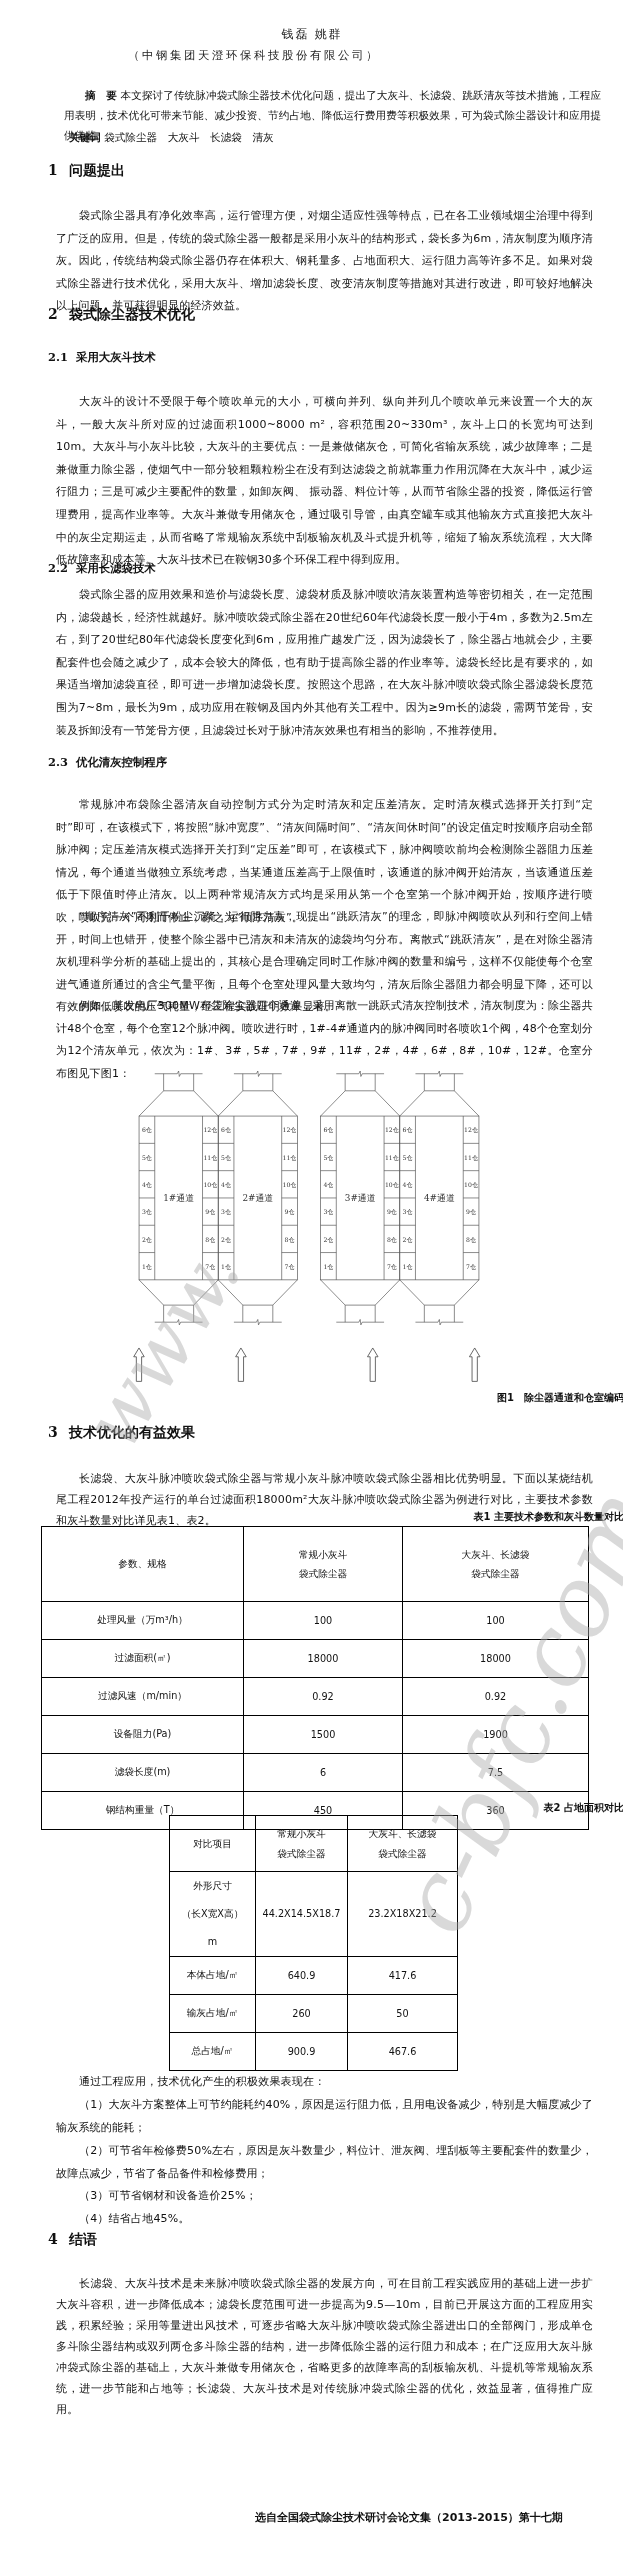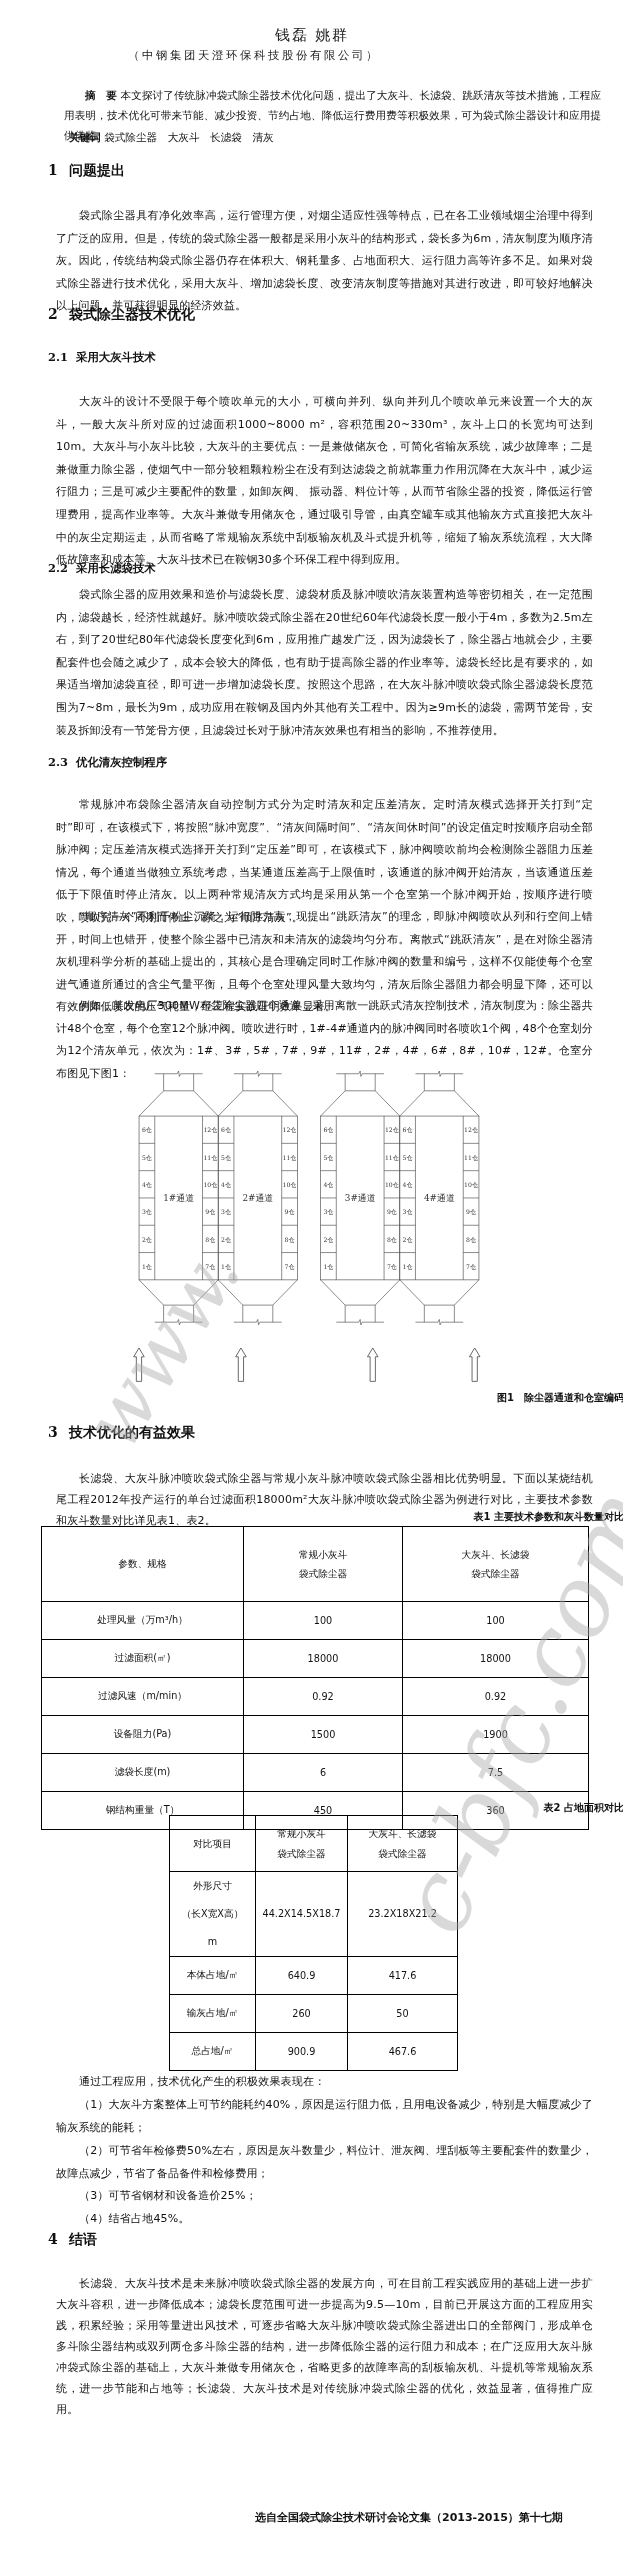--- a/index.html
+++ b/index.html
@@ -3,21 +3,21 @@
 <meta charset="utf-8">
 <style>
   html, body { margin: 0; padding: 0; background: #ffffff; }
   body {
     width: 624px; height: 2576px; position: relative; overflow: hidden;
     font-family: "DejaVu Sans", sans-serif; color: #111;
   }
   .page { position: absolute; left: 0; top: 0; width: 624px; height: 2576px; }
   .authors {
     position: absolute; top: 26px; left: 0; width: 624px; text-align: center;
-    font-family: "DejaVu Serif", serif; font-size: 15px; letter-spacing: 1.8px; color: #222;
+    font-family: "DejaVu Serif", serif; font-size: 12px; letter-spacing: 1.8px; color: #222;
   }
   .affiliation {
     position: absolute; top: 48px; left: 0; width: 508px; text-align: center;
     font-family: "DejaVu Serif", serif; font-size: 11.4px; letter-spacing: 2.6px; color: #222;
   }
   .abstract {
     position: absolute; top: 69px; left: 48px; width: 537px;
     font-size: 10.6px; line-height: 20px; text-indent: 21px; text-align: justify;
   }
   .keywords {

